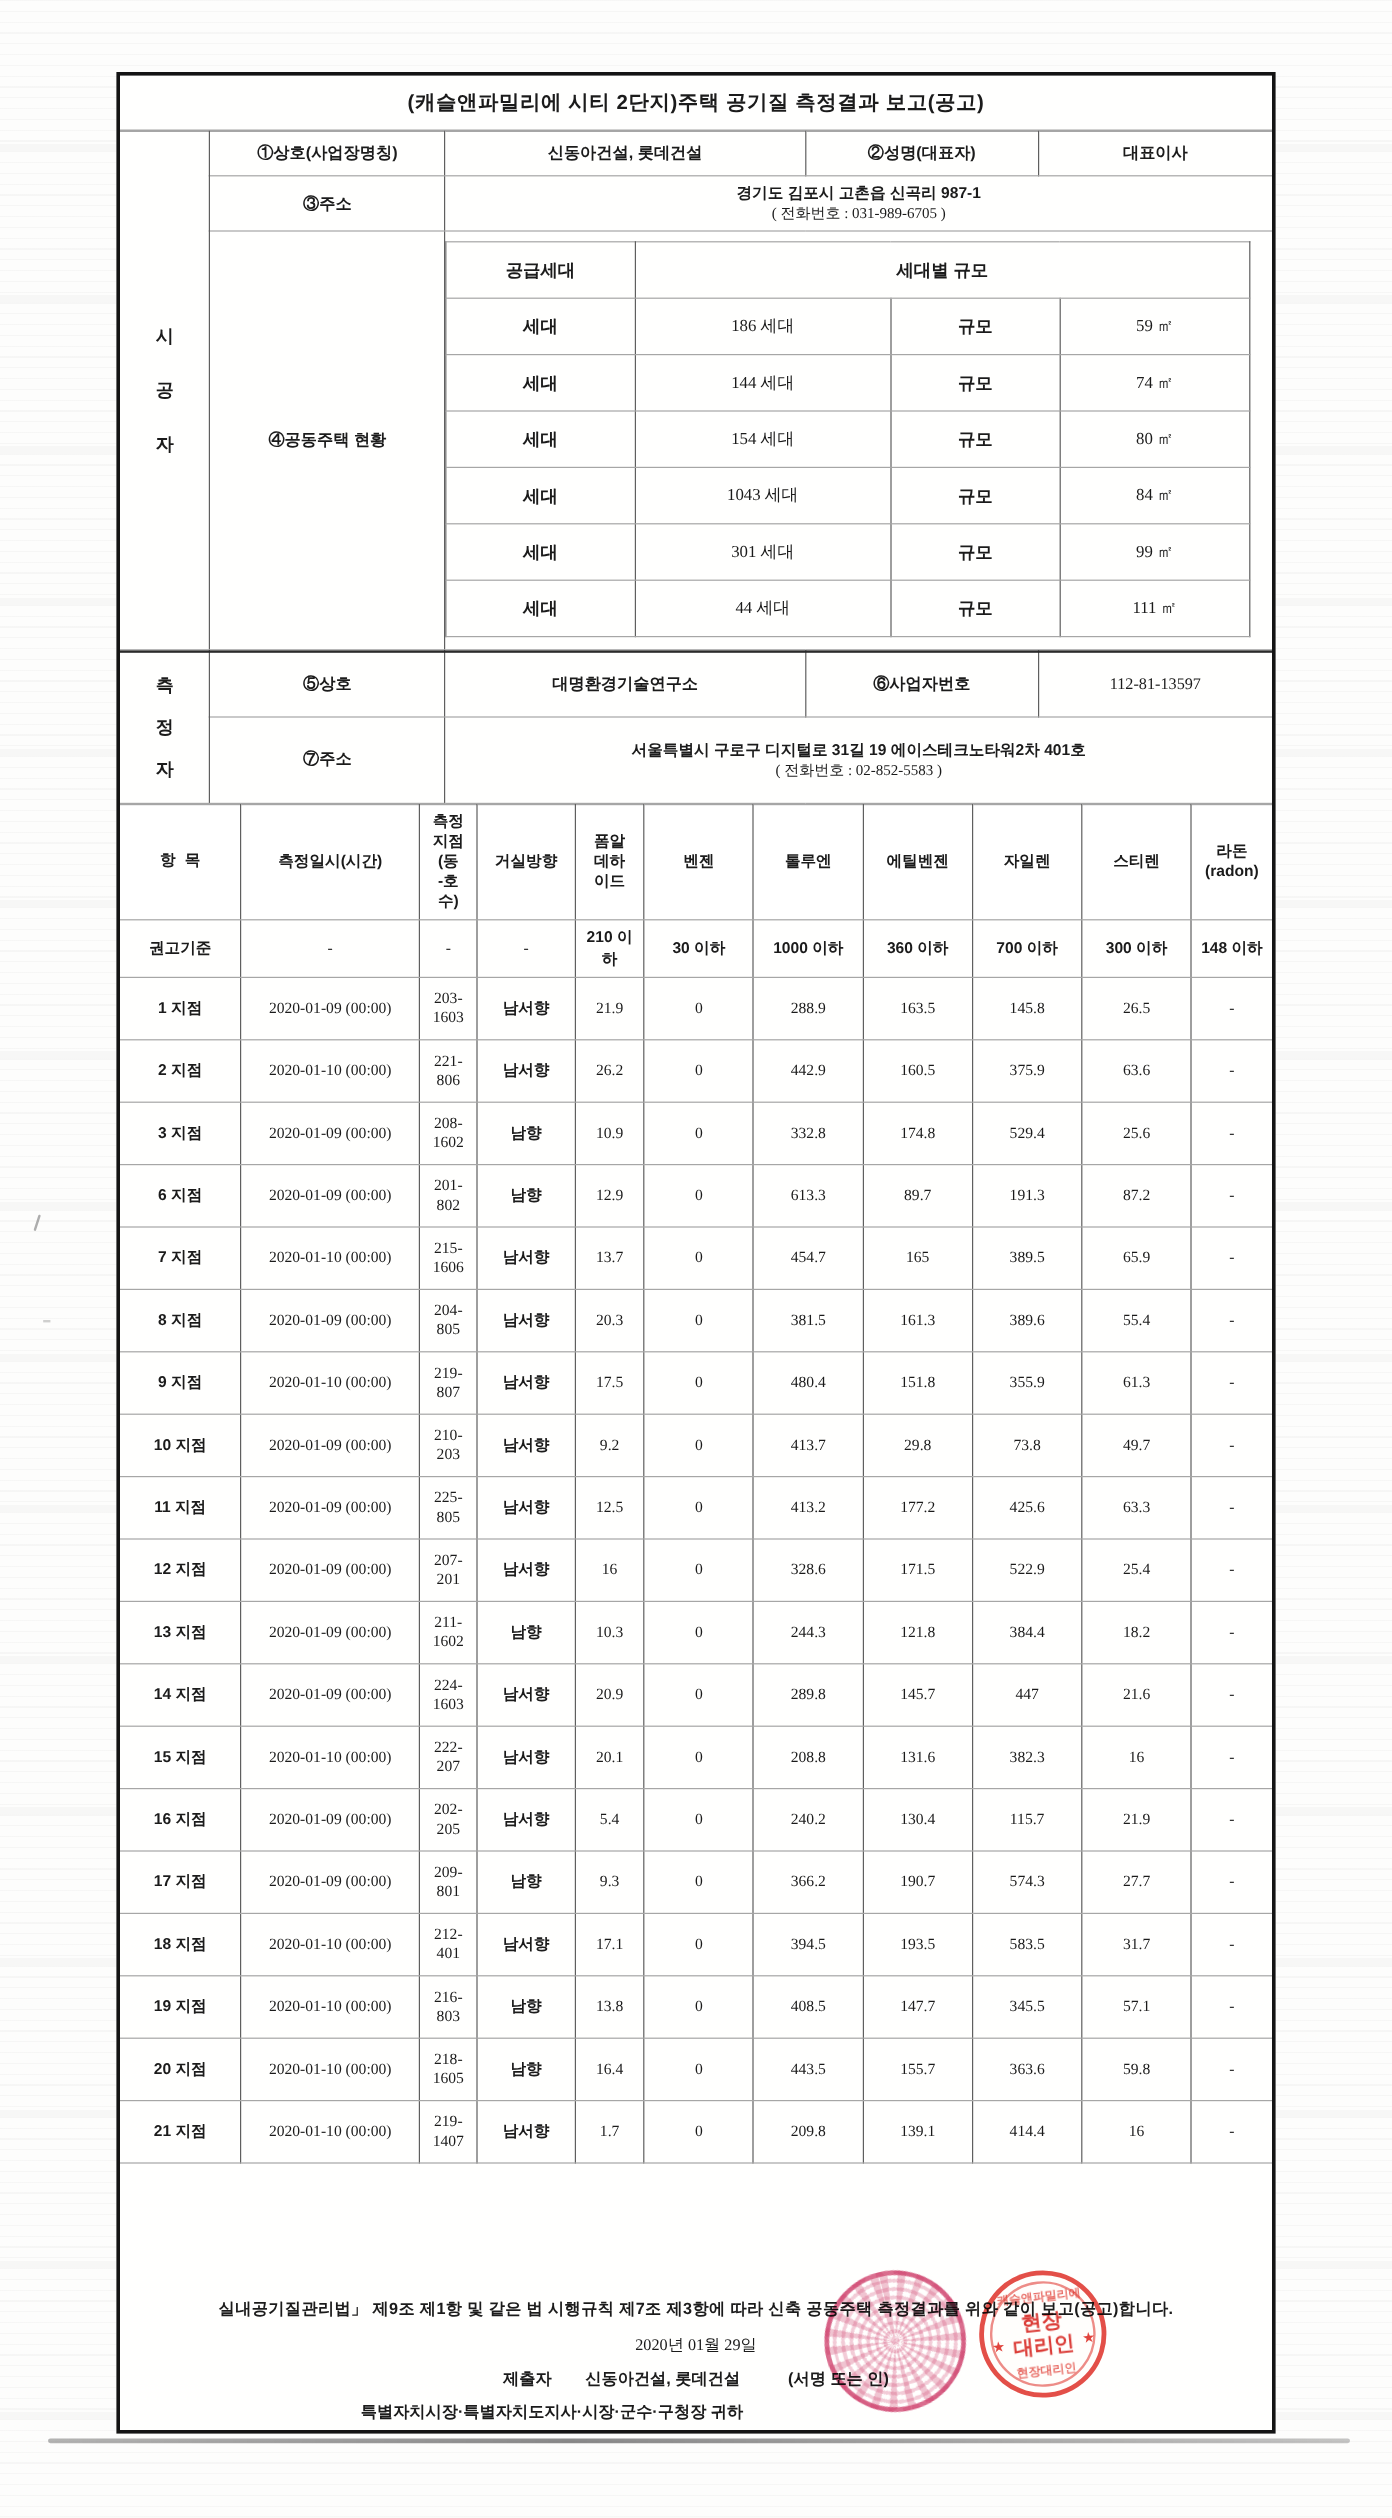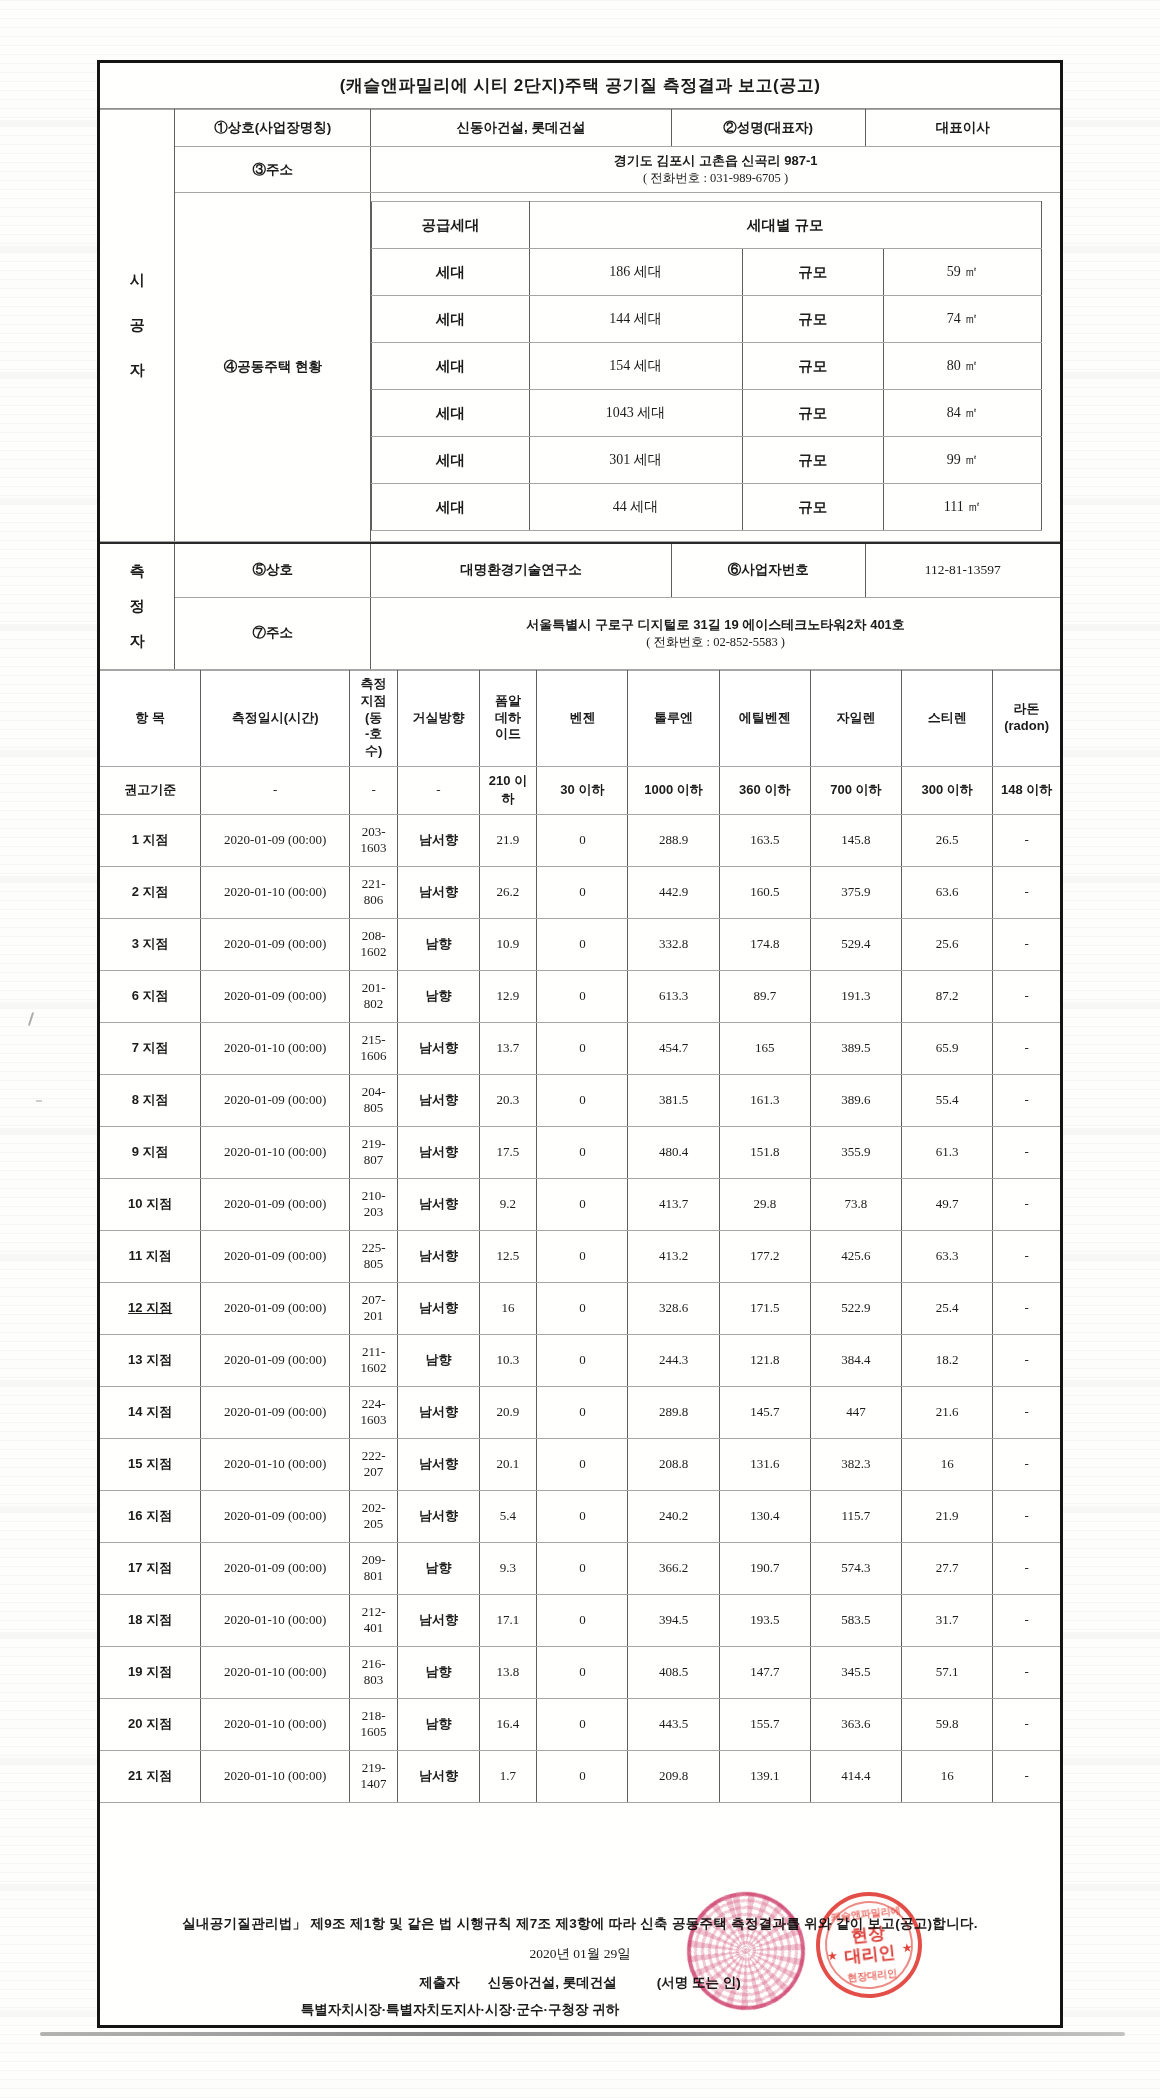--- a/index.html
+++ b/index.html
@@ -254,21 +254,21 @@
         <col style="width:6%">
           <col style="width:9.5%">
           <col style="width:9.5%">
           <col style="width:9.5%">
         <col style="width:9.5%">
           <col style="width:9.5%">
           <col style="width:7%">
       </colgroup>
       <tbody id="results-body">
         <tr class="hdr">
-          <th style="border-left:none;">항 목</th>
+          <th style="border-left:none;font-family:Liberation Mono, monospace;">항 목</th>
           <th>측정일시(시간)</th>
           <th>측정
 지점
 (동
 -호
 수)</th>
           <th>거실방향</th>
           <th>폼알
 데하
 이드</th>
@@ -404,21 +404,21 @@
             <td class="kor">남서향</td>
             <td class="num">12.5</td>
             <td class="num">0</td>
             <td class="num">413.2</td>
             <td class="num">177.2</td>
             <td class="num">425.6</td>
             <td class="num">63.3</td>
             <td class="num" style="border-right: none;">-</td>
           </tr>
           <tr class="data">
-            <td class="kor" style="border-left: none; text-decoration: underline;">12 지점</td>
+            <td class="kor" style="border-left: none;">12 지점</td>
             <td class="num">2020-01-09 (00:00)</td>
             <td class="num">207-201</td>
             <td class="kor">남서향</td>
             <td class="num">16</td>
             <td class="num">0</td>
             <td class="num">328.6</td>
             <td class="num">171.5</td>
             <td class="num">522.9</td>
             <td class="num">25.4</td>
             <td class="num" style="border-right: none;">-</td>

